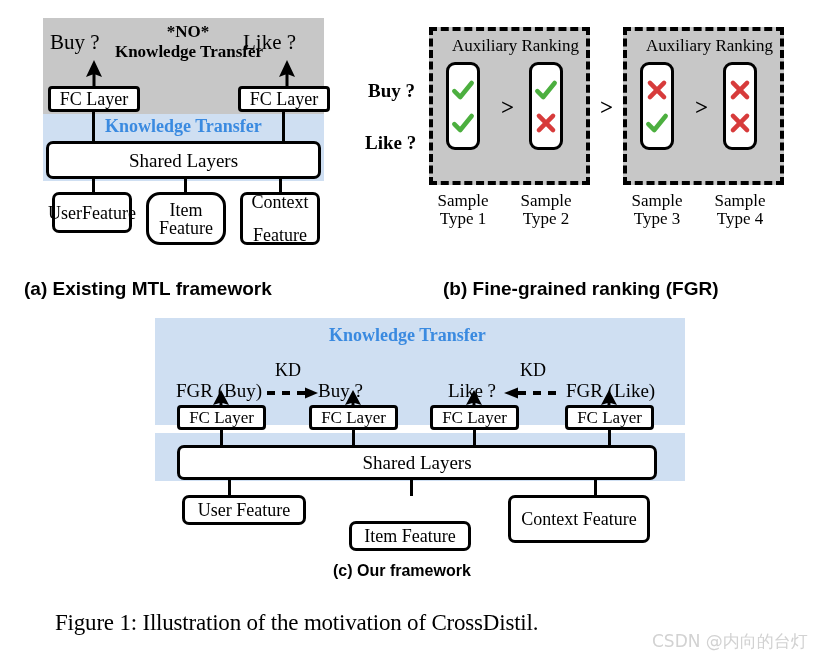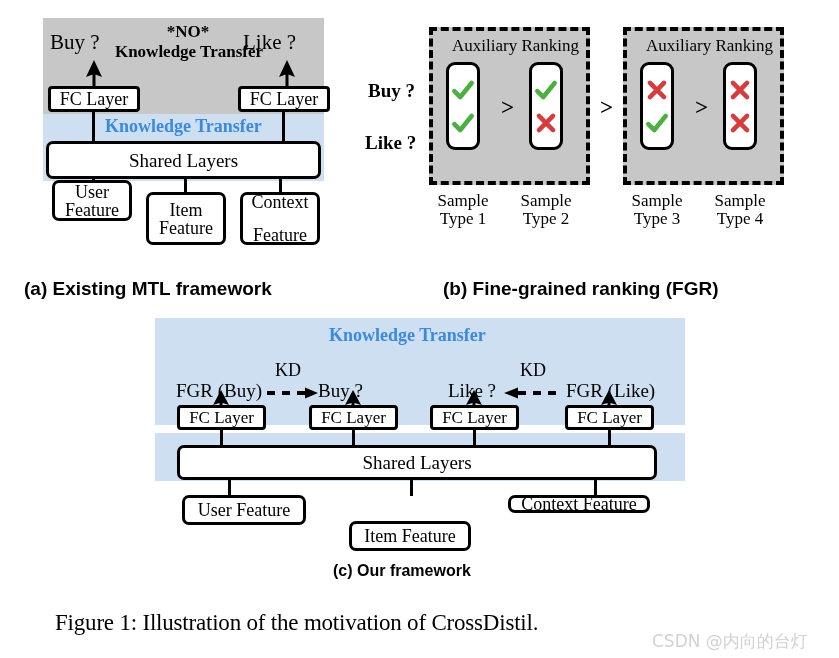--- a/index.html
+++ b/index.html
@@ -216,25 +216,25 @@
 
   <div class="line vline" style="left:92px; top:110px; height:33px;"></div>
   <div class="line vline" style="left:282px; top:110px; height:33px;"></div>
 
   <div class="box" style="left:46px; top:141px; width:275px; height:38px; font-size:19px;">Shared Layers</div>
 
   <div class="line vline" style="left:92px; top:177px; height:17px;"></div>
   <div class="line vline" style="left:184px; top:177px; height:17px;"></div>
   <div class="line vline" style="left:279px; top:177px; height:17px;"></div>
 
-  <div class="box" style="left:52px; top:180px; width:80px; height:41px; font-size:18px; flex-direction:column;">
+  <div class="box" style="left:52px; top:192px; width:80px; height:41px; font-size:18px; flex-direction:row;">
     <span>User</span>
     <span>Feature</span>
   </div>
-  <div class="box" style="left:146px; top:192px; width:80px; height:53px; font-size:18px; flex-direction:column;">
+  <div class="box" style="left:146px; top:192px; width:80px; height:53px; font-size:18px; flex-direction:column;border-radius:14px;">
     <span>Item</span>
     <span>Feature</span>
   </div>
   <div class="box" style="left:240px; top:192px; width:80px; height:53px; font-size:18px; flex-direction:column;gap:15px;">
     <span>Context</span>
     <span>Feature</span>
   </div>
 
   <div class="caption" style="left:24px; top:254px;">(a)  Existing MTL framework</div>
 
@@ -353,20 +353,20 @@
   <div class="line vline" style="left:608px; top:428px; height:20px;"></div>
 
   <div class="box" style="left:177px; top:445px; width:480px; height:35px; font-size:19px;">Shared Layers</div>
 
   <div class="line vline" style="left:228px; top:478px; height:18px;"></div>
   <div class="line vline" style="left:410px; top:478px; height:18px;"></div>
   <div class="line vline" style="left:594px; top:478px; height:18px;"></div>
 
   <div class="box" style="left:182px; top:495px; width:124px; height:30px; font-size:18px;">User Feature</div>
   <div class="box" style="left:349px; top:495px; width:122px; height:30px; font-size:18px;margin-top:26px;">Item Feature</div>
-  <div class="box" style="left:508px; top:495px; width:142px; height:18px; font-size:18px;">Context Feature</div>
+  <div class="box" style="left:508px; top:495px; width:142px; height:48px; font-size:18px;">Context Feature</div>
 
   <div class="caption" style="left:333px; top:538px; font-size:16px;">(c) Our framework</div>
 
   <div id="figcaption">Figure 1: Illustration of the motivation of CrossDistil.</div>
   <div id="watermark">CSDN @内向的台灯</div>
 
 </div>
 
 </body></html>

